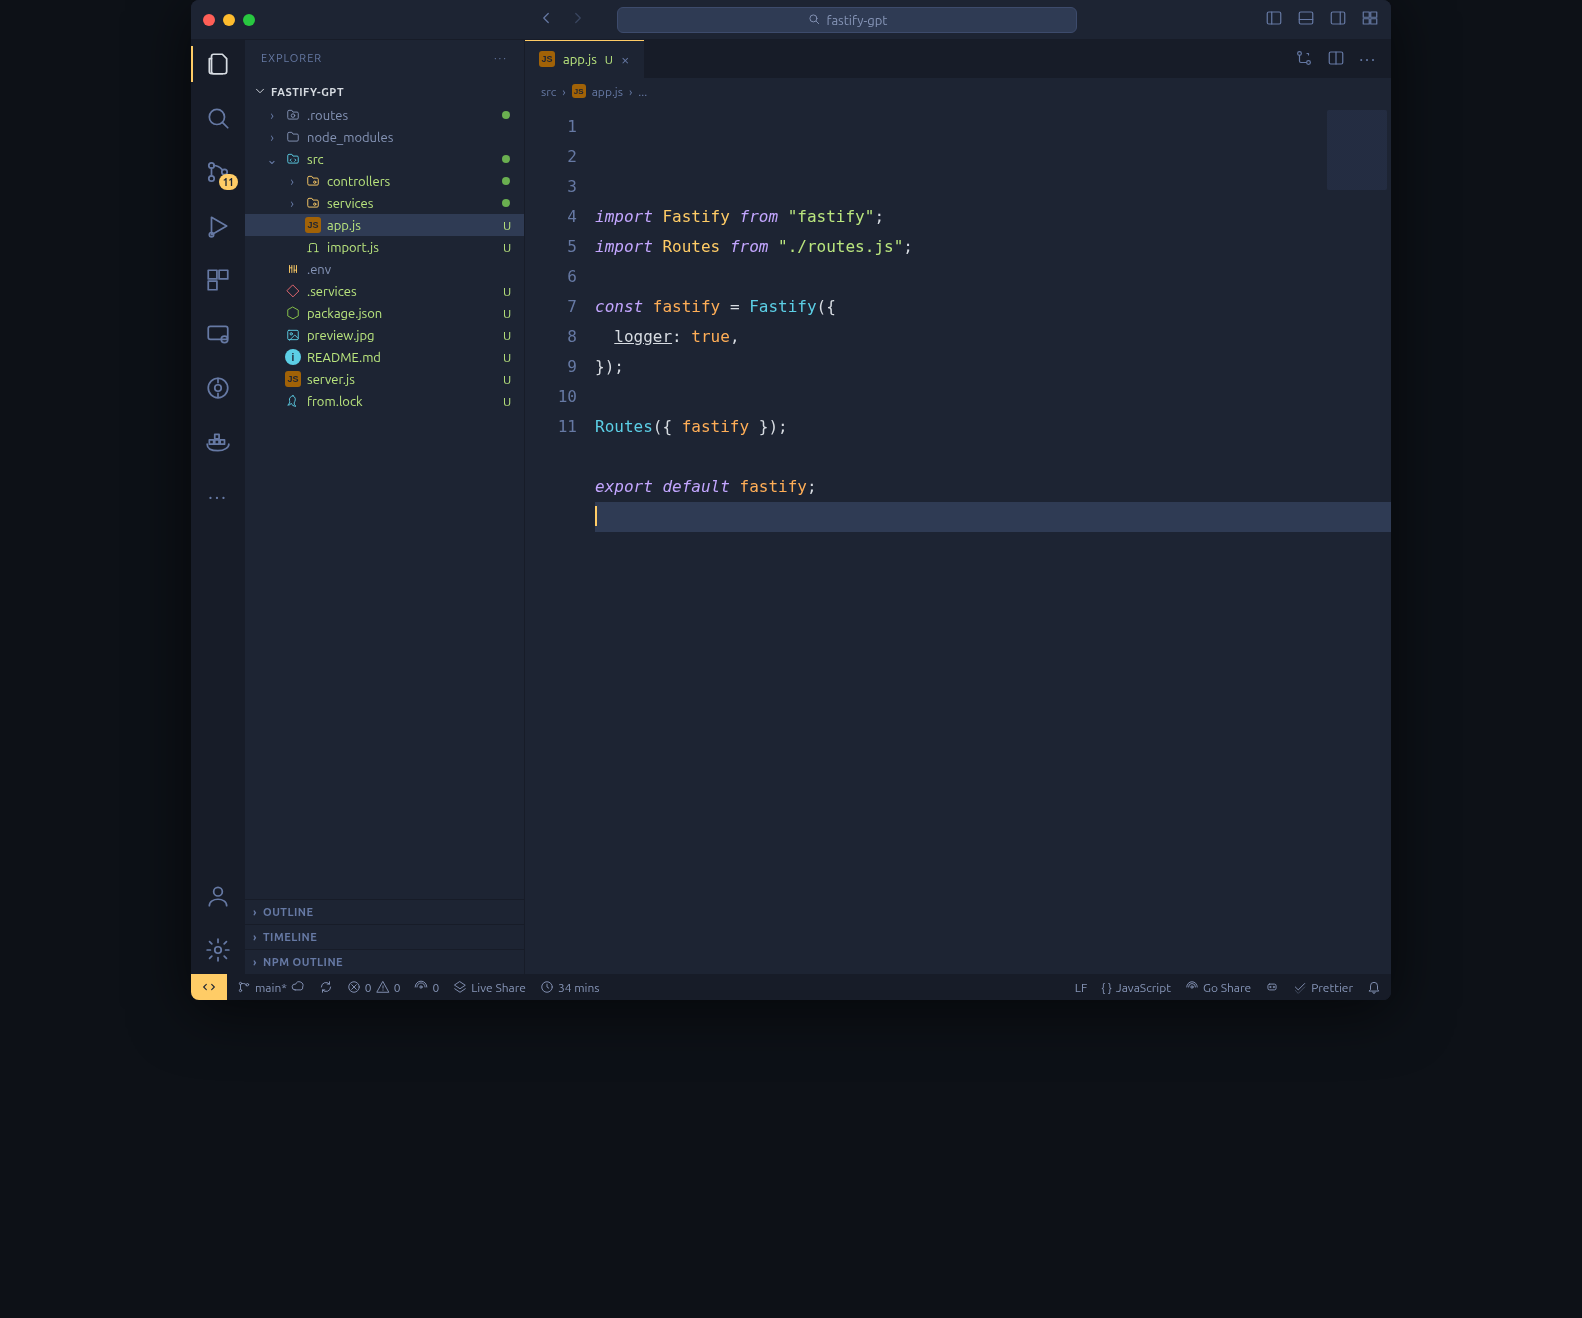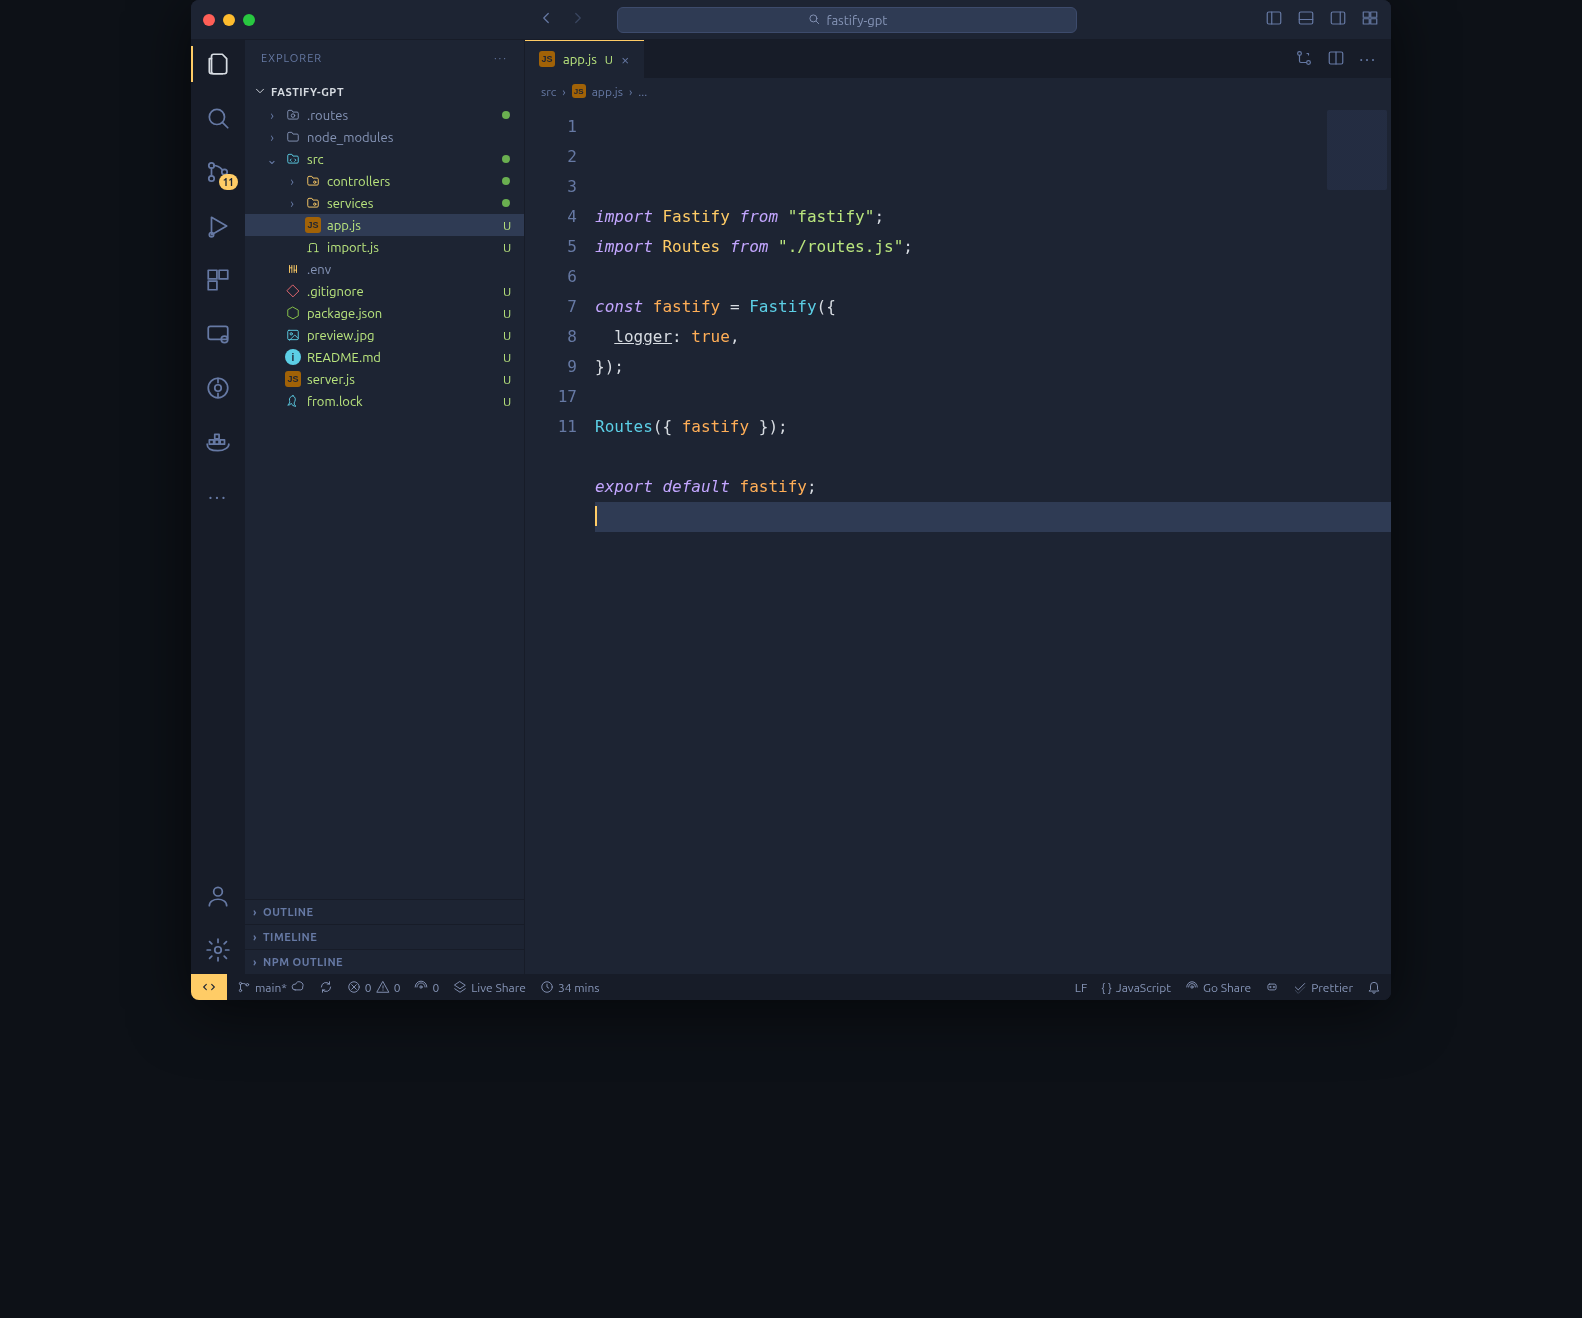--- a/index.html
+++ b/index.html
@@ -451,21 +451,21 @@
               </span>
               <span>.env</span>
             </li>
             <li class="depth1 untracked">
               <span class="chev"></span>
               <span class="ficon ficon-git">
                 <svg viewBox="0 0 24 24" width="14" height="14" fill="currentColor" stroke="none">
                   <path d="M12 2l10 10-10 10L2 12z"></path>
                 </svg>
               </span>
-              <span>.gitignore</span>
+              <span>.services</span>
               <span class="status">U</span>
             </li>
             <li class="depth1 untracked">
               <span class="chev"></span>
               <span class="ficon ficon-node">
                 <svg viewBox="0 0 24 24" width="14" height="14">
                   <path d="M12 2l9 5v10l-9 5-9-5V7z"></path>
                 </svg>
               </span>
               <span>package.json</span>
@@ -559,21 +559,21 @@
         <div class="gutter" id="gutter">
             <div>1</div>
             <div>2</div>
             <div>3</div>
             <div>4</div>
             <div>5</div>
             <div>6</div>
             <div>7</div>
             <div>8</div>
             <div>9</div>
-            <div>17</div>
+            <div>10</div>
             <div>11</div>
           </div>
         <div class="code" id="code">
           <div class="minimap"></div>
         <div class="line"><span class="tok-kw">import</span> <span class="tok-type">Fastify</span> <span class="tok-kw">from</span> <span class="tok-str">"fastify"</span><span class="tok-punc">;</span></div><div class="line"><span class="tok-kw">import</span> <span class="tok-type">Routes</span> <span class="tok-kw">from</span> <span class="tok-str">"./routes.js"</span><span class="tok-punc">;</span></div><div class="line">&nbsp;</div><div class="line"><span class="tok-kw">const</span> <span class="tok-const">fastify</span> <span class="tok-punc">=</span> <span class="tok-fn">Fastify</span><span class="tok-punc">({</span></div><div class="line">  <span class="tok-prop">logger</span><span class="tok-punc">:</span> <span class="tok-const">true</span><span class="tok-punc">,</span></div><div class="line"><span class="tok-punc">});</span></div><div class="line">&nbsp;</div><div class="line"><span class="tok-fn">Routes</span><span class="tok-punc">({</span> <span class="tok-const">fastify</span> <span class="tok-punc">});</span></div><div class="line">&nbsp;</div><div class="line"><span class="tok-kw">export</span> <span class="tok-kw">default</span> <span class="tok-const">fastify</span><span class="tok-punc">;</span></div><div class="line current"><span class="cursor"></span></div></div>
       </div>
     </div>
 
   </div>
 

